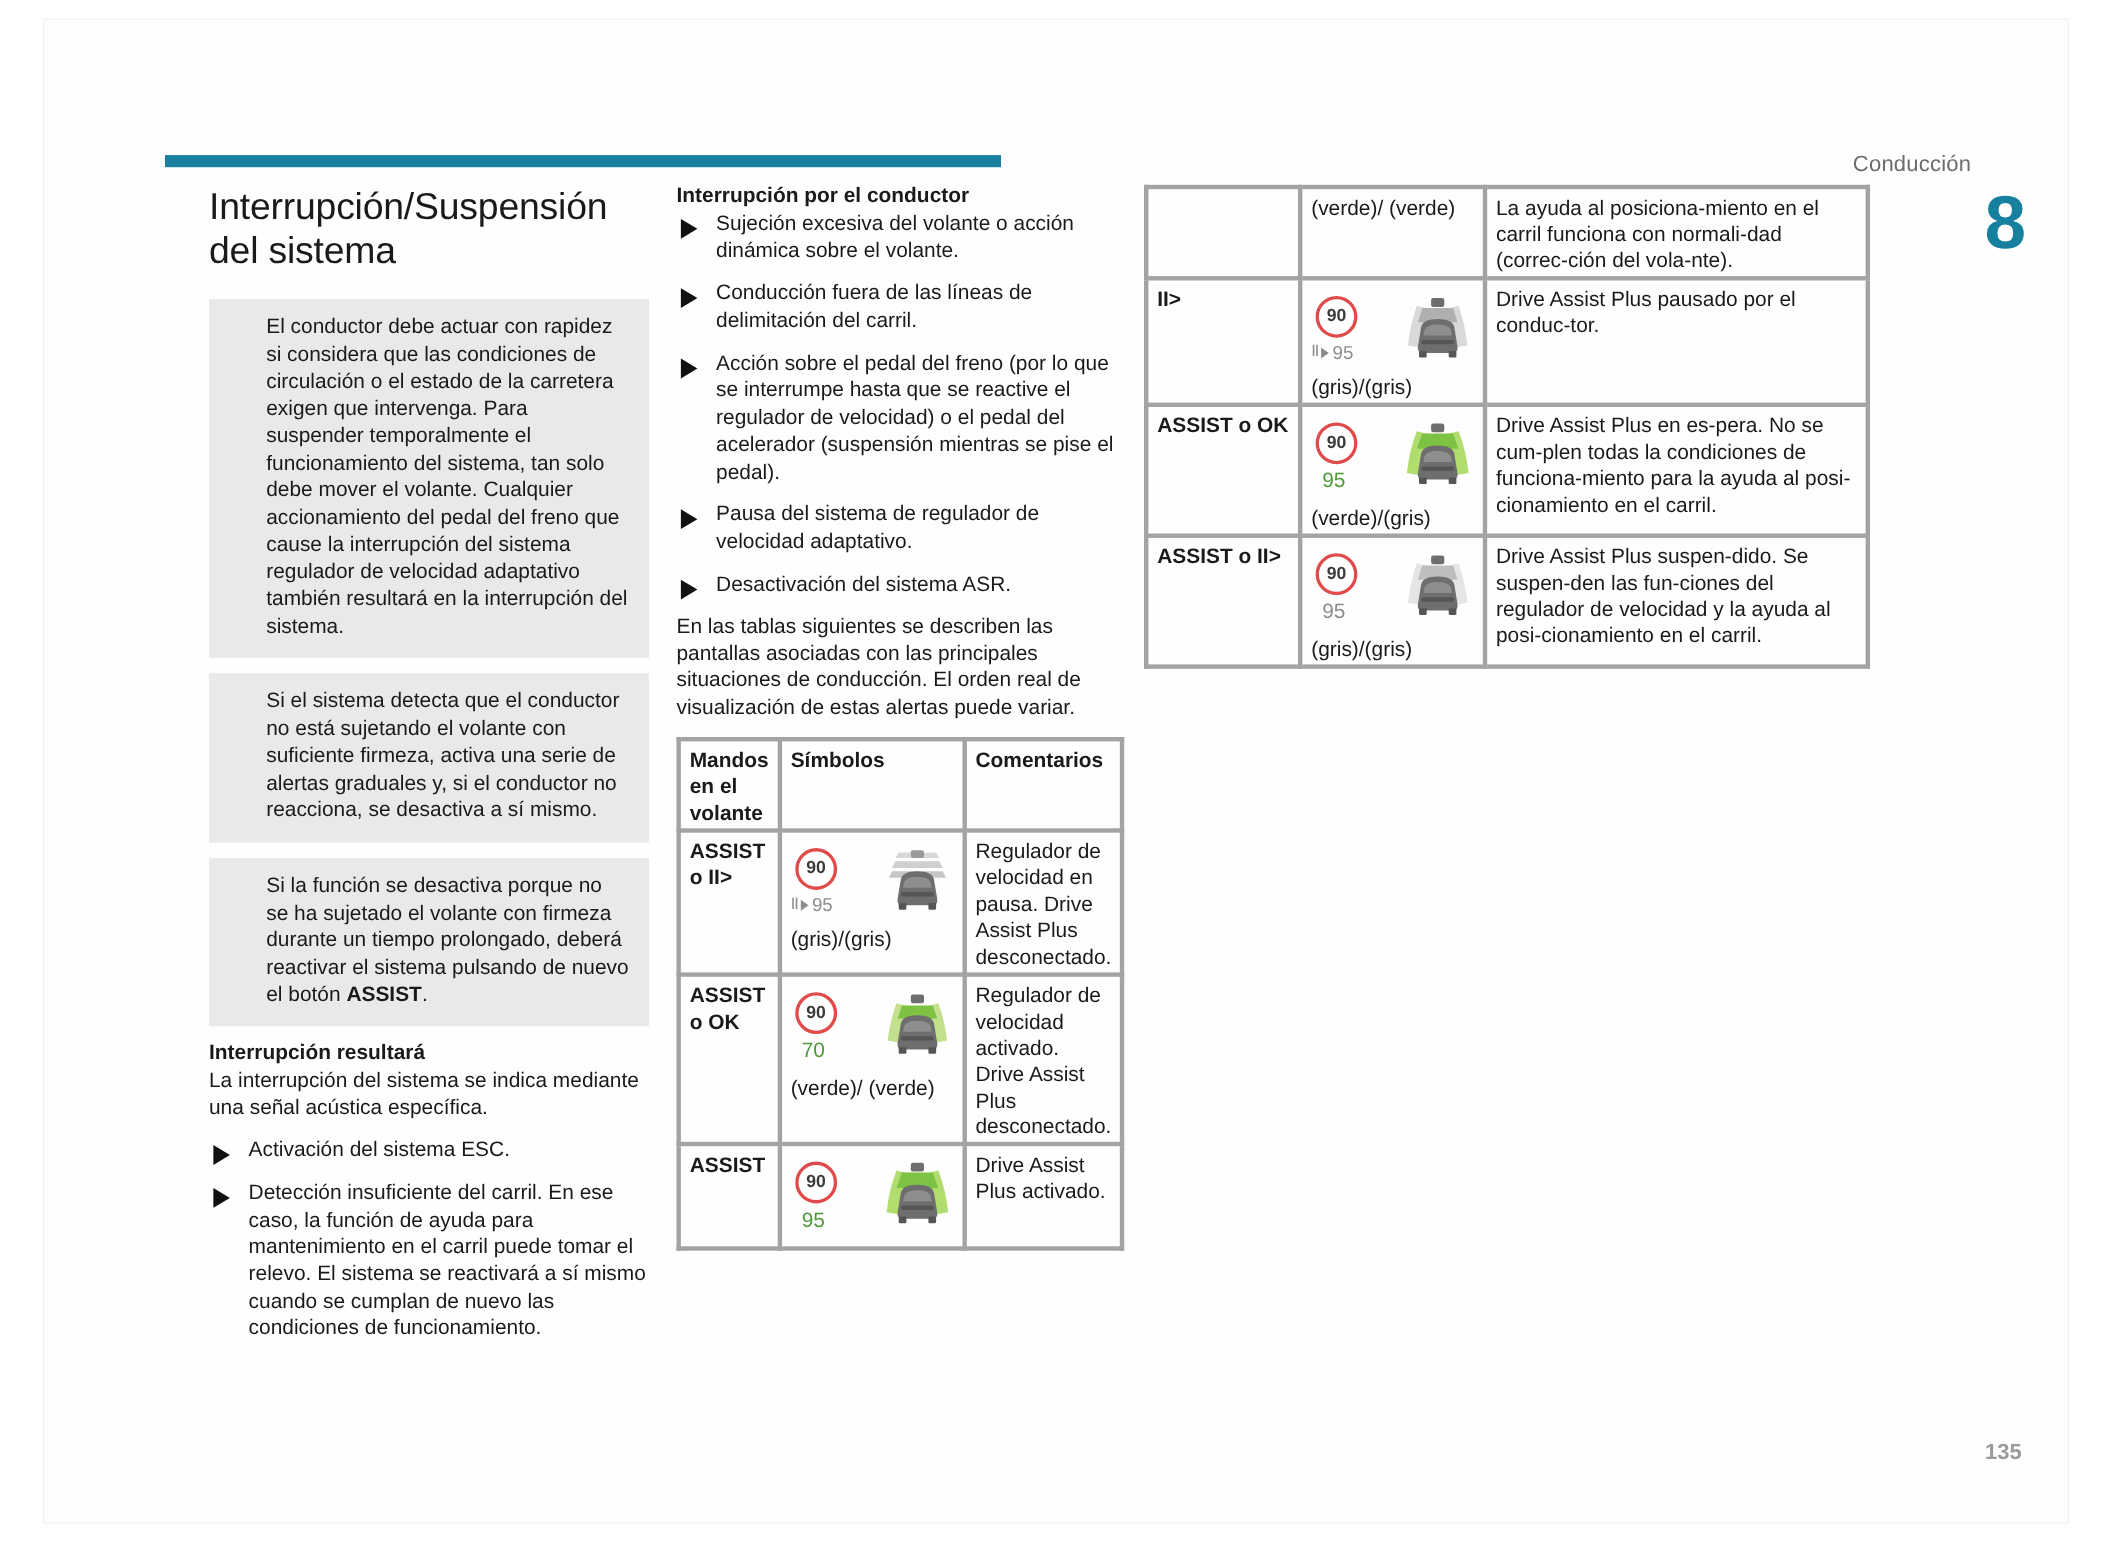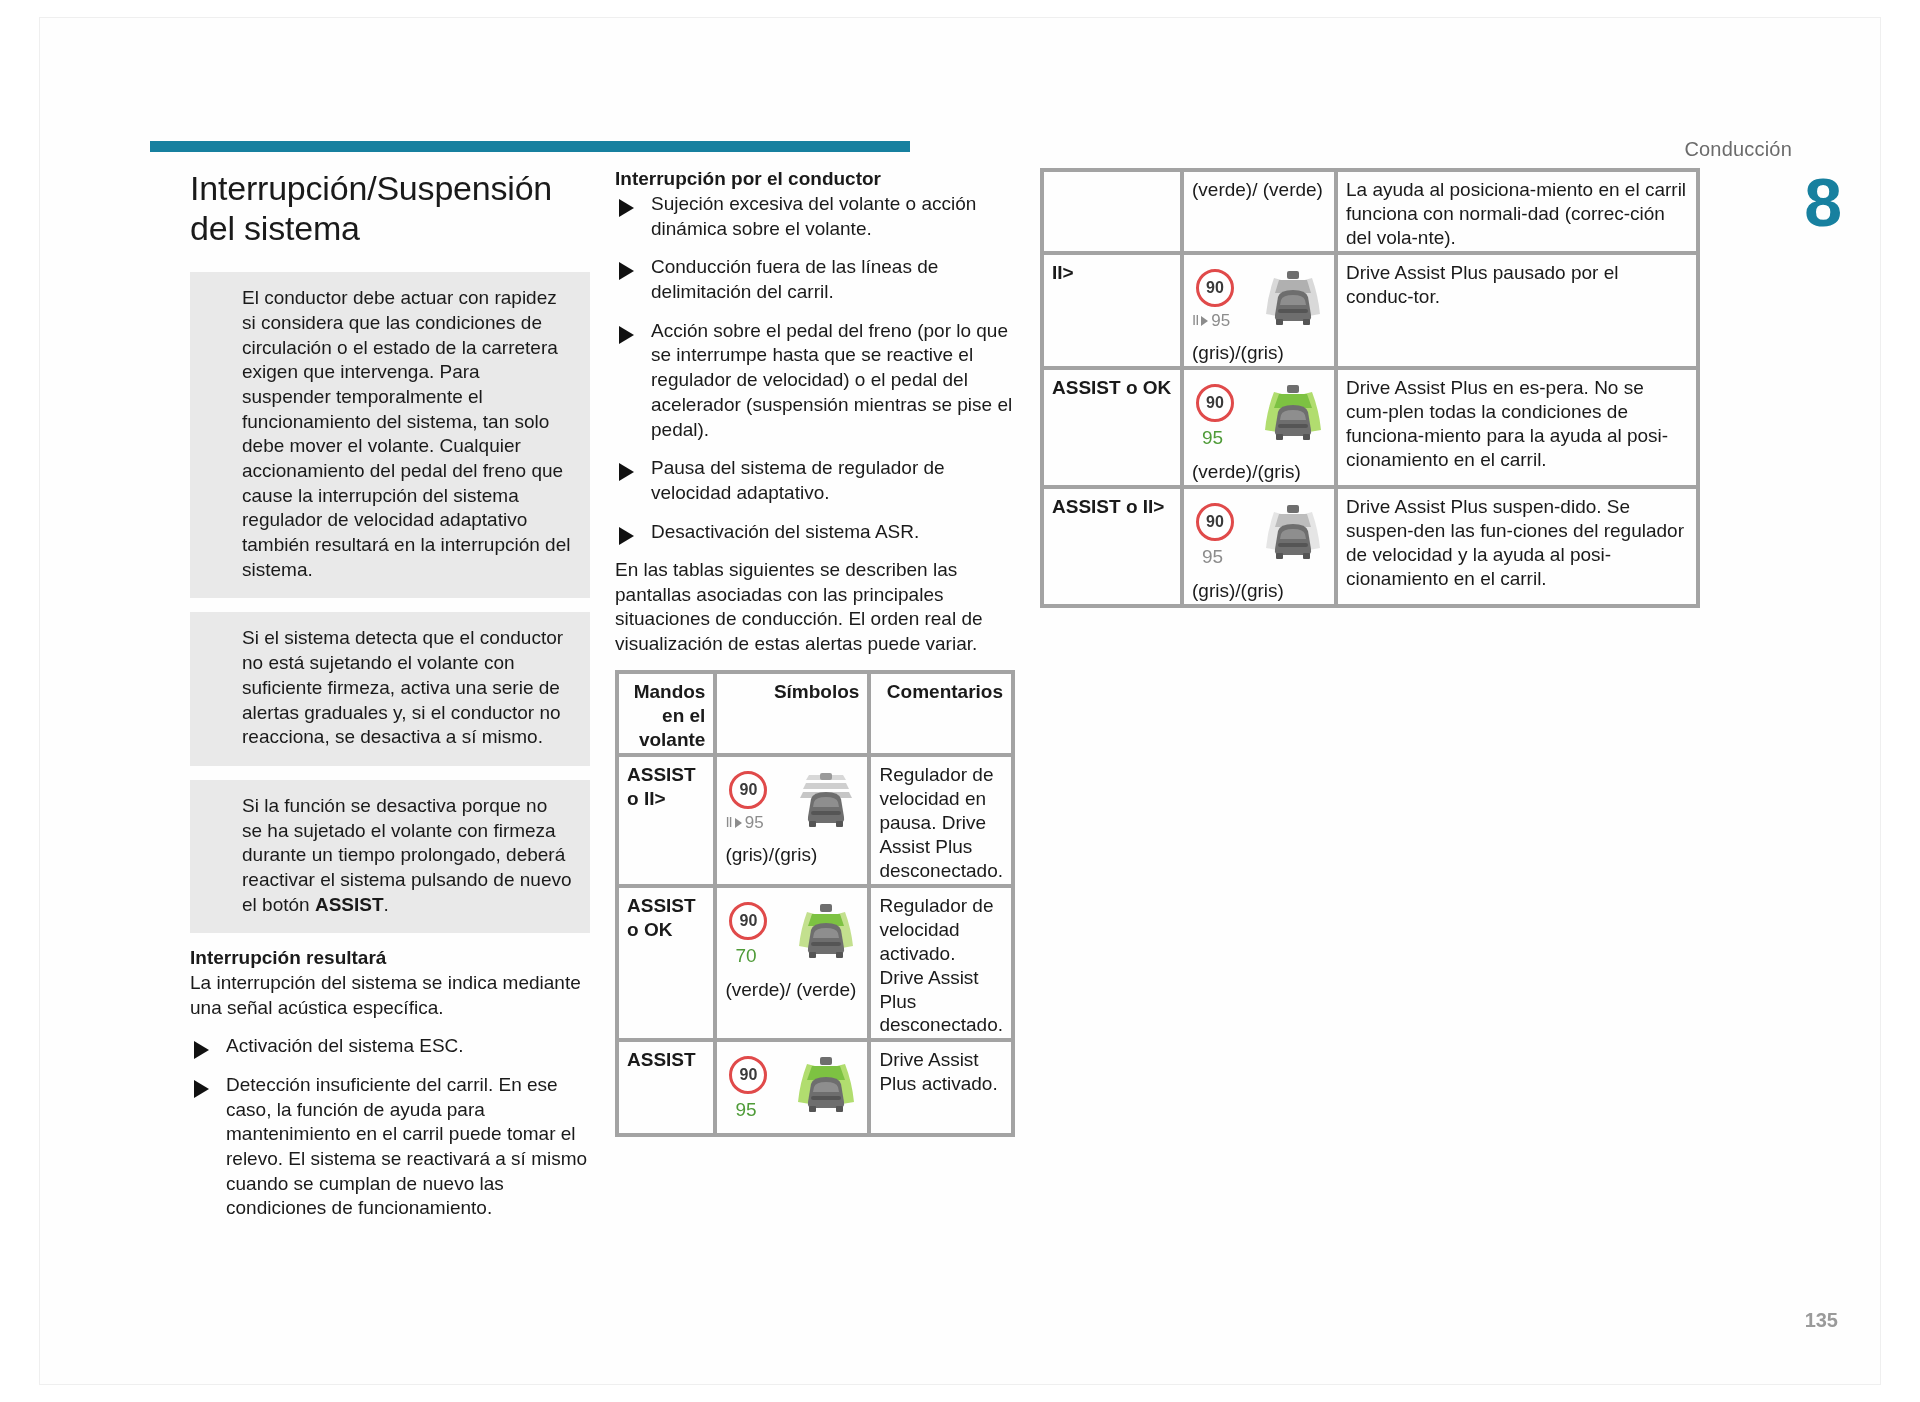--- a/index.html
+++ b/index.html
@@ -106,25 +106,25 @@
     border-collapse:collapse;
     width:100%;
     font-size:19px;
   }
   table.symtab th, table.symtab td {
     border:4px solid #a3a3a3;
     vertical-align:top;
     padding:6px 8px 1px 8px;
     line-height:1.26;
   }
-  table.symtab th { text-align:right; font-weight:bold;margin-left:26px; }
+  table.symtab th { text-align:left; font-weight:bold;margin-left:26px; }
   .cell-cmd { font-weight:bold; width:140px; }
   .cell-sym { width:138px; }
   .cell-cmt { }
-  .symrow { display:flex; align-items:flex-start; gap:6px; margin:8px 0 10px 0; }
+  .symrow { display:flex; align-items:flex-start; gap:20px; margin:8px 0 10px 0; }
   .colorlbl { font-size:19px; line-height:1.26; }
 
   
   .signbox { width:62px; }
   .sign {
     width:38px; height:38px; border-radius:50%;
     border:3px solid #e04a4a; background:#fff;
     display:flex; align-items:center; justify-content:center;
     font-size:16px; font-weight:bold; color:#3a3a3a;
     margin-left:4px;

